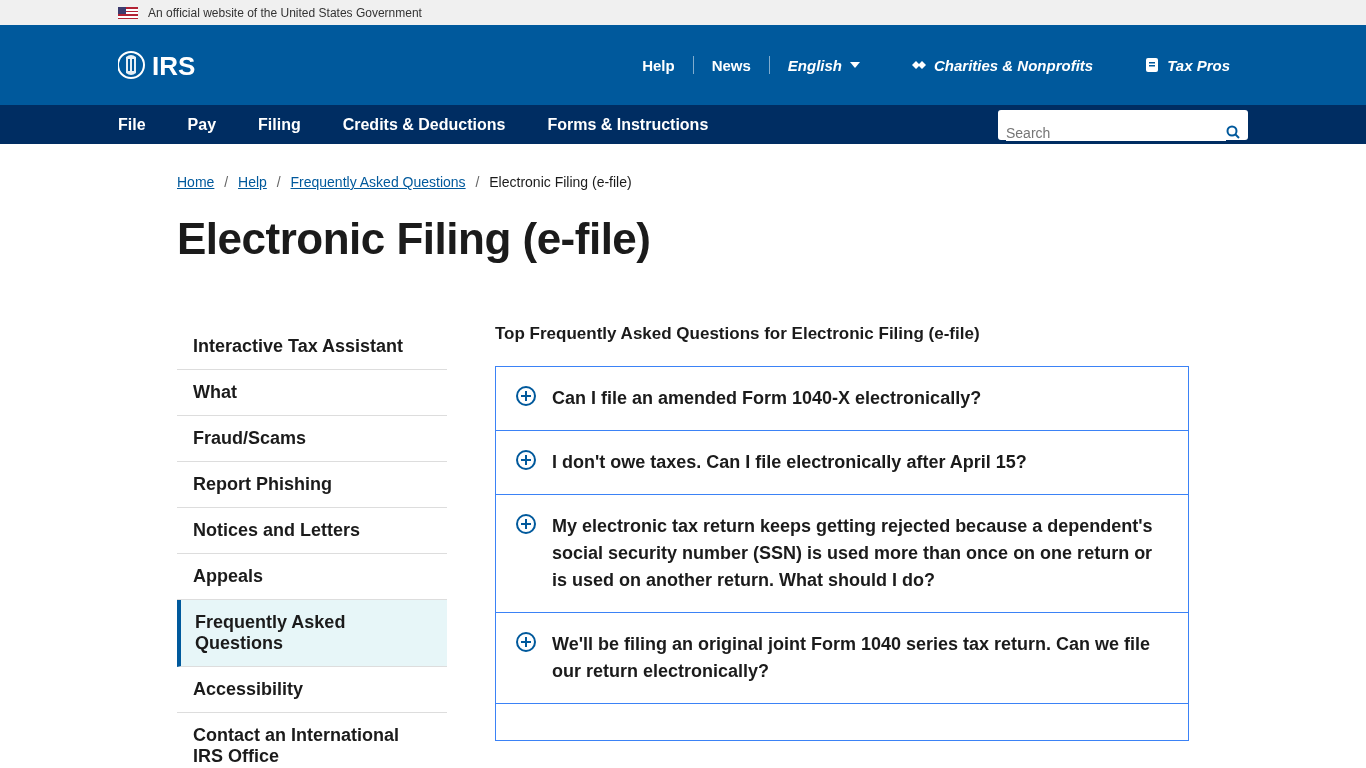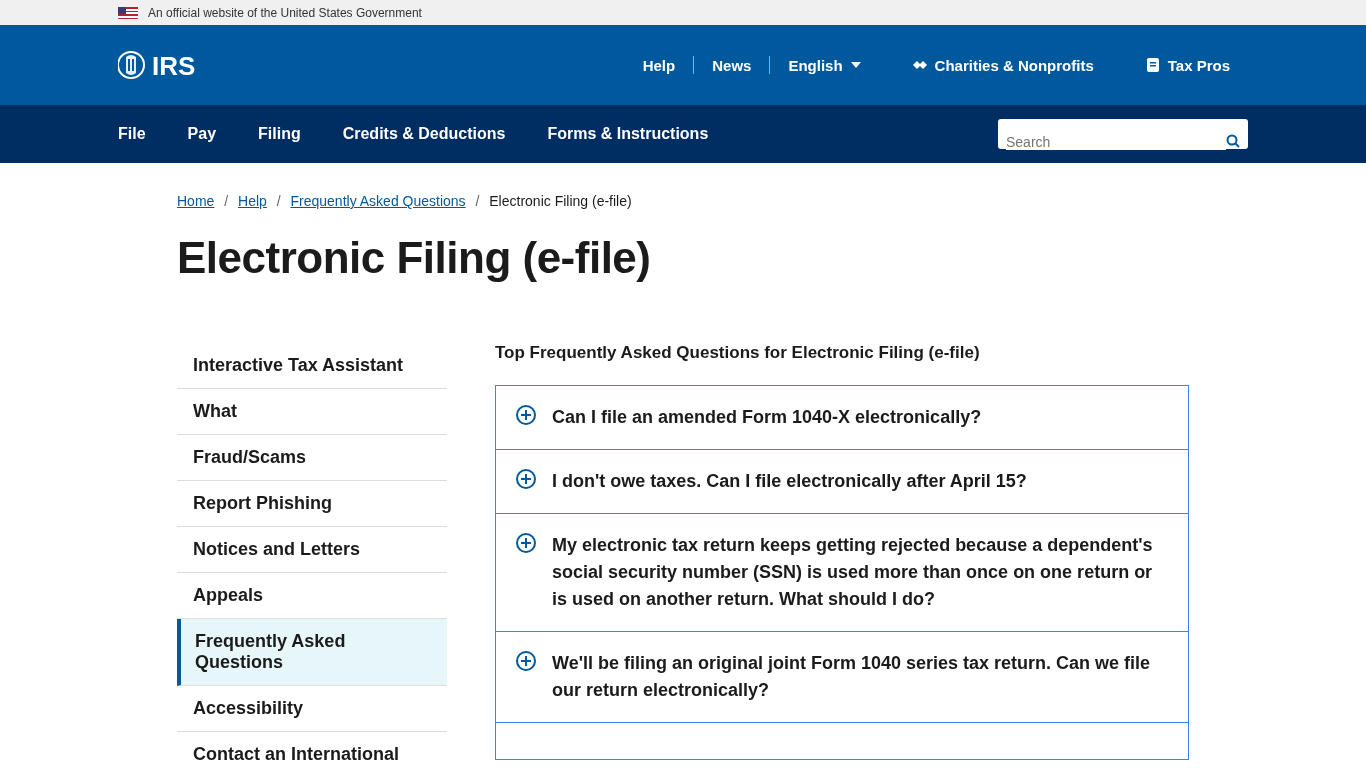--- a/index.html
+++ b/index.html
@@ -5,22 +5,22 @@
 * { margin: 0; padding: 0; box-sizing: border-box; }
 body { font-family: "Helvetica Neue", Helvetica, Arial, sans-serif; font-size: 16px; color: #1b1b1b; }
 .gov-banner { background: #f0f0f0; height: 25px; display: flex; align-items: center; padding-left: 118px; font-size: 12px; color: #333; }
 .flag-icon { width: 20px; height: 12px; margin-right: 10px; background: linear-gradient(to bottom, #b22234 0%, #b22234 15%, #fff 15%, #fff 30%, #b22234 30%, #b22234 45%, #fff 45%, #fff 60%, #b22234 60%, #b22234 75%, #fff 75%, #fff 90%, #b22234 90%); position: relative; }
 .flag-icon::before { content:''; position:absolute; top:0; left:0; width:8px; height:7px; background:#3c3b6e; }
 .top-header { background: #00599c; height: 80px; display: flex; align-items: center; justify-content: space-between; padding: 0 118px 0 118px; }
 .logo { display: flex; align-items: flex-end; color: #fde047; }
 .logo svg { fill:#fff; }
 .top-links { display: flex; align-items: center; gap: 0; }
 .top-link { color: #fff; font-size: 15px; font-weight: 600; text-decoration: none; padding: 0 18px; display:flex; align-items:center; gap:6px; border-right: 1px solid rgba(255,255,255,0.5); height:18px; }
-.top-link.noborder { border-right:none; }
-.nav-bar { background: #002d62; height: 58px; display: flex; align-items: center; justify-content: space-between; padding: 0 118px; }
+.top-link.noborder { border-right:none;font-style:italic; }
+.nav-bar { background: #002d62; height: 39px; display: flex; align-items: center; justify-content: space-between; padding: 0 118px; }
 .nav-items { display: flex; gap: 42px; }
 .nav-item { color: #fff; font-size: 16px; font-weight: 600; text-decoration: none; }
 .search-box { display:flex; align-items:flex-start; background:#fff; border-radius:3px; width:250px; height:30px; padding:15px 8px; }
 .search-box input { border:none; outline:none; flex:1; font-size:14px; color:#666; }
 .search-icon { color:#00599c; font-size:14px; }
 .content { max-width: 1248px; margin: 0 auto; padding: 0 118px; }
 .breadcrumb { padding: 30px 0 0 0; font-size: 14px; }
 .breadcrumb a { color: #00599c; text-decoration: underline; }
 .breadcrumb .sep { color: #666; margin: 0 6px; }
 .breadcrumb .current { color: #1b1b1b; }

